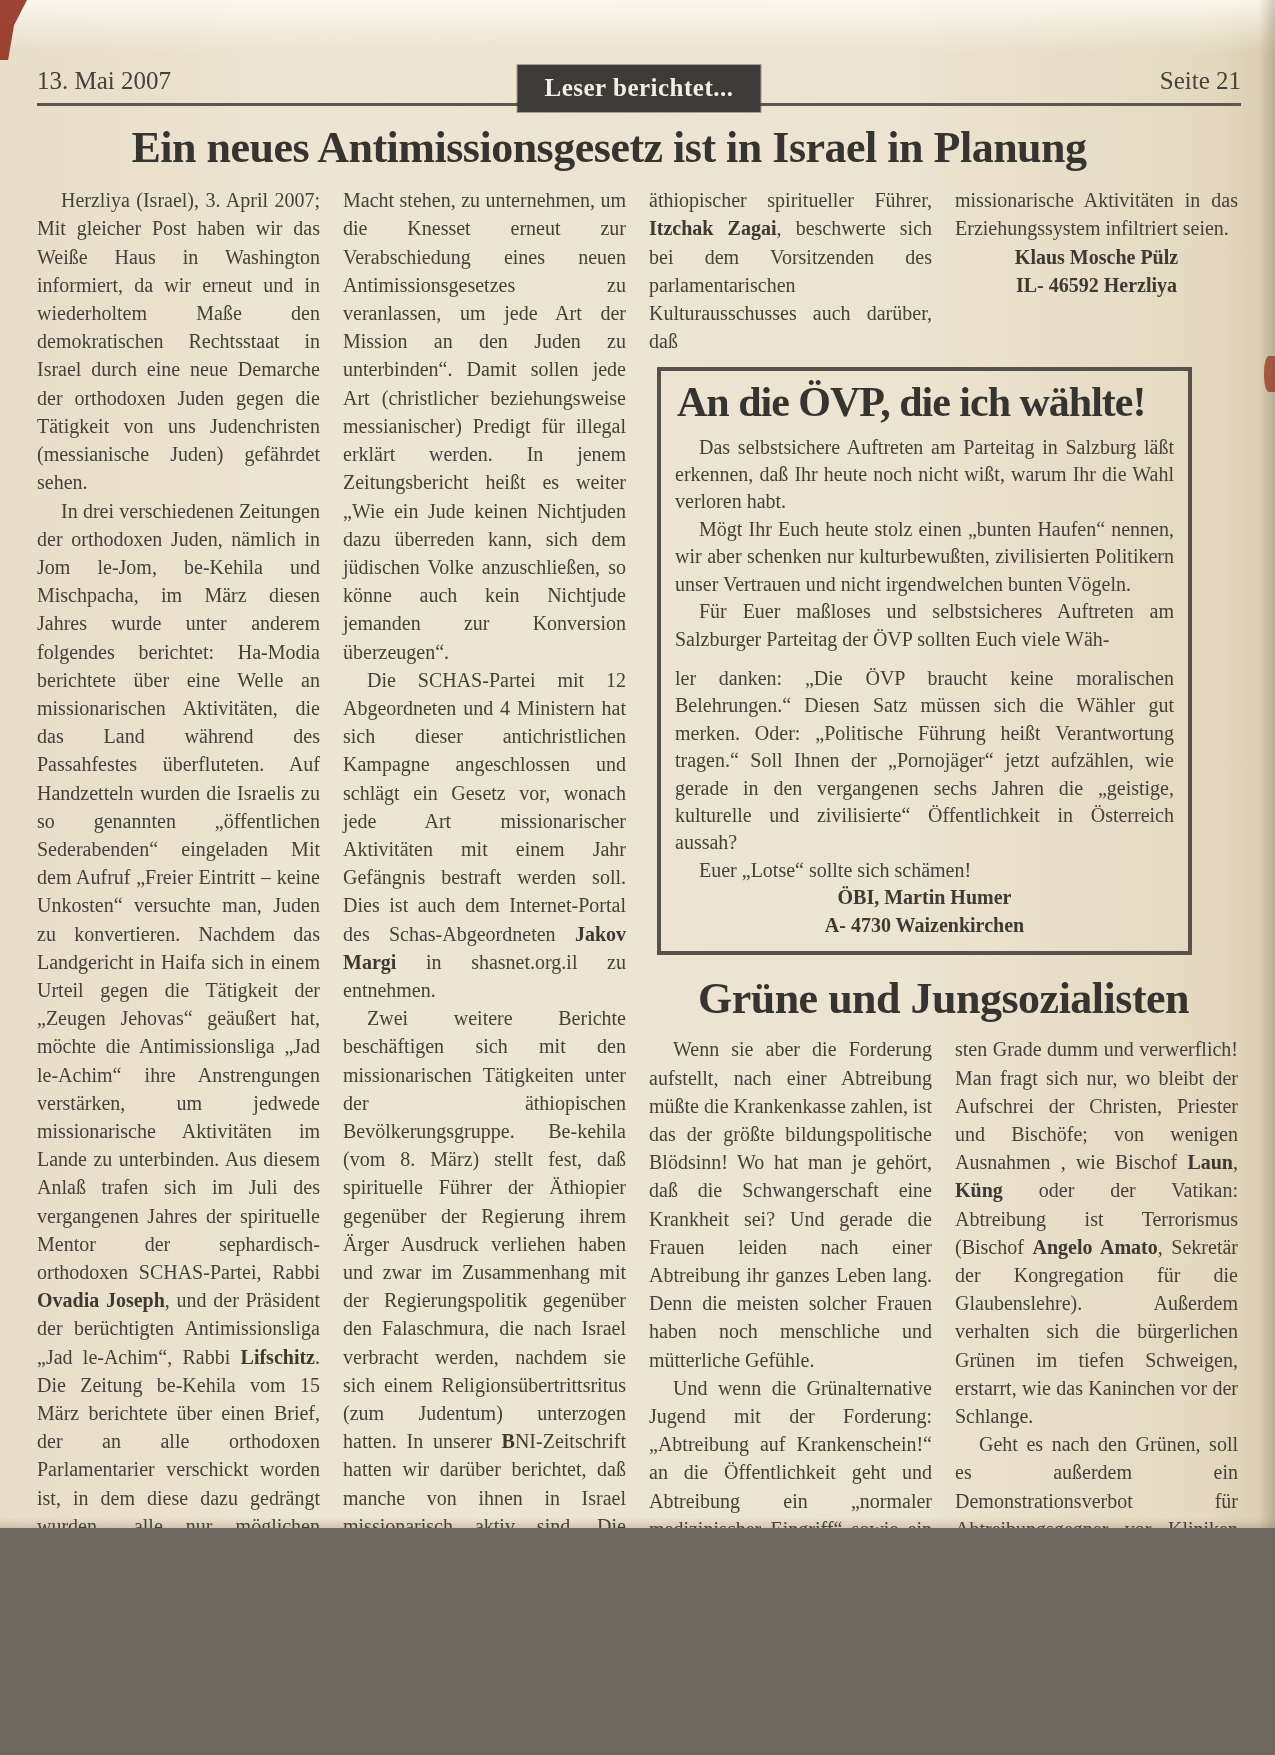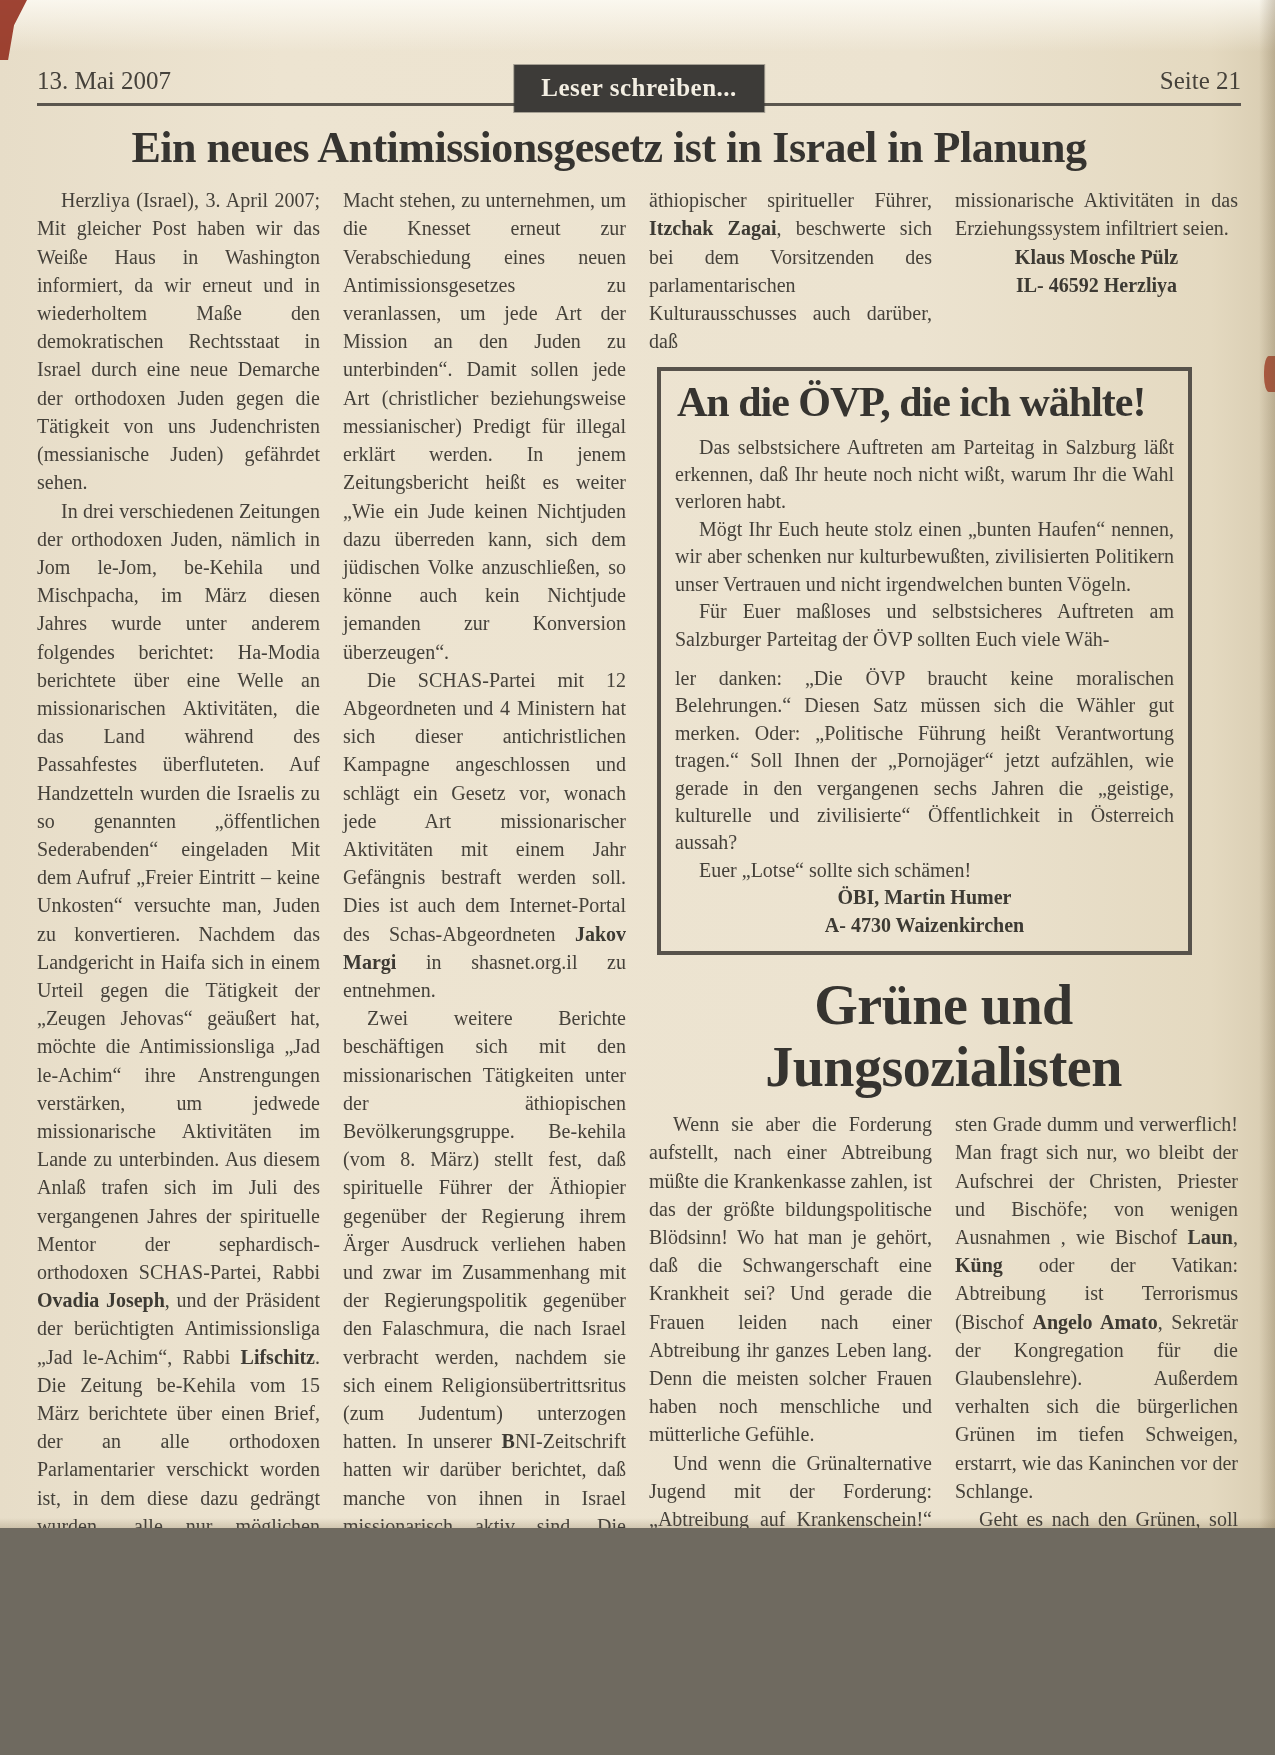--- a/index.html
+++ b/index.html
@@ -56,40 +56,40 @@
   .textflow span.b { font-weight:bold; color:#3d3a33; }
 
   
   .ovp-box { border:4px solid #57524b; margin:2px 46px 0 8px; padding:8px 14px 12px; }
   .ovp-box h2 { font-size:42px; font-weight:bold; color:#363430; letter-spacing:-1px;
     margin:0 0 8px 2px; line-height:1.1; }
   .box-cols { display:flex; gap:12px;flex-direction:column; }
   .box-col { flex:1; font-size:20px; line-height:27.4px; }
 
   
-  .gruene h2 { font-size:56px; font-weight:bold; color:#363430; text-align:center;
+  .gruene h2 { font-size:44px; font-weight:bold; color:#363430; text-align:center;
     letter-spacing:-.5px; margin:20px 0 12px; line-height:1.1; }
   .gruene-cols { display:flex; gap:23px; }
   .gcol { width:283px; }
 </style>
 </head>
 <body>
 
 <div class="page">
   <div class="artifact corner-mark"></div>
   <div class="artifact edge-mark-1"></div>
   <div class="artifact edge-mark-2"></div>
   <div class="artifact edge-strip"></div>
   <div class="artifact bottom-strip"></div>
 
   <div class="content">
 
     <header class="header-row">
       <span class="header-date">13. Mai 2007</span>
-      <span class="section-box">Leser schreiben...</span>
+      <span class="section-box">Leser berichtet...</span>
       <span class="header-page">Seite 21</span>
     </header>
 
     <h1 class="main-headline">Ein neues Antimissionsgesetz ist in Israel in Planung</h1>
 
     <div class="body-grid">
 
       <div class="col textflow">
           <p><span>Herzliya (Israel), 3. April 2007; Mit gleicher Post haben wir das Weiße Haus in Washington informiert, da wir erneut und in wiederholtem Maße den demokratischen Rechtsstaat in Israel durch eine neue Demarche der orthodoxen Juden gegen die Tätigkeit von uns Judenchristen (messianische Juden) gefährdet sehen.</span></p>
           <p><span>In drei verschiedenen Zeitungen der orthodoxen Juden, nämlich in Jom le-Jom, be-Kehila und Mischpacha, im März diesen Jahres wurde unter anderem folgendes berichtet: Ha-Modia berichtete über eine Welle an missionarischen Aktivitäten, die das Land während des Passahfestes überfluteten. Auf Handzetteln wurden die Israelis zu so genannten „öffentlichen Sederabenden“ eingeladen Mit dem Aufruf „Freier Eintritt – keine Unkosten“ versuchte man, Juden zu konvertieren. Nachdem das Landgericht in Haifa sich in einem Urteil gegen die Tätigkeit der „Zeugen Jehovas“ geäußert hat, möchte die Antimissionsliga „Jad le-Achim“ ihre Anstrengungen verstärken, um jedwede missionarische Aktivitäten im Lande zu unterbinden. Aus diesem Anlaß trafen sich im Juli des vergangenen Jahres der spirituelle Mentor der sephardisch-orthodoxen SCHAS-Partei, Rabbi </span><span class="b">Ovadia Joseph</span><span>, und der Präsident der berüchtigten Antimissionsliga „Jad le-Achim“, Rabbi </span><span class="b">Lifschitz</span><span>. Die Zeitung be-Kehila vom 15 März berichtete über einen Brief, der an alle orthodoxen Parlamentarier verschickt worden ist, in dem diese dazu gedrängt wurden, „alle nur möglichen parlamentarischen Schritte, die in ihrer</span></p>

